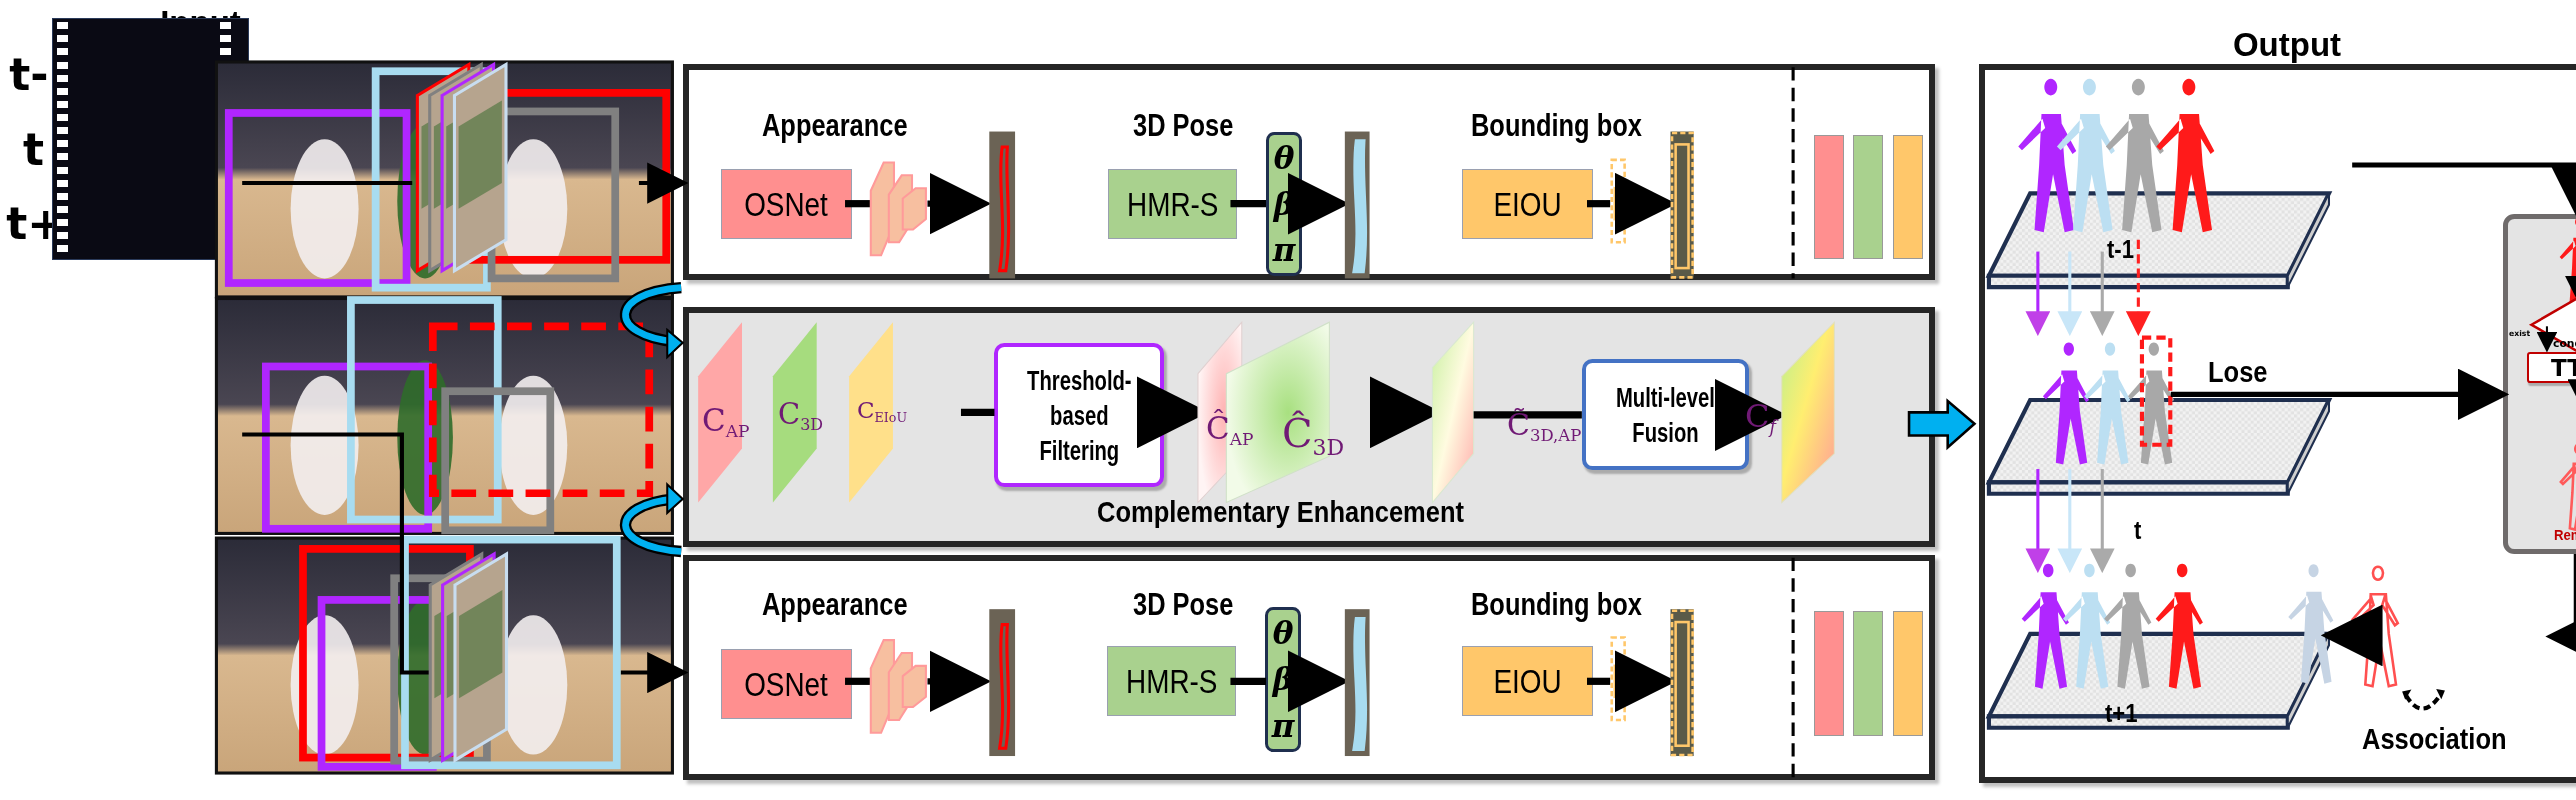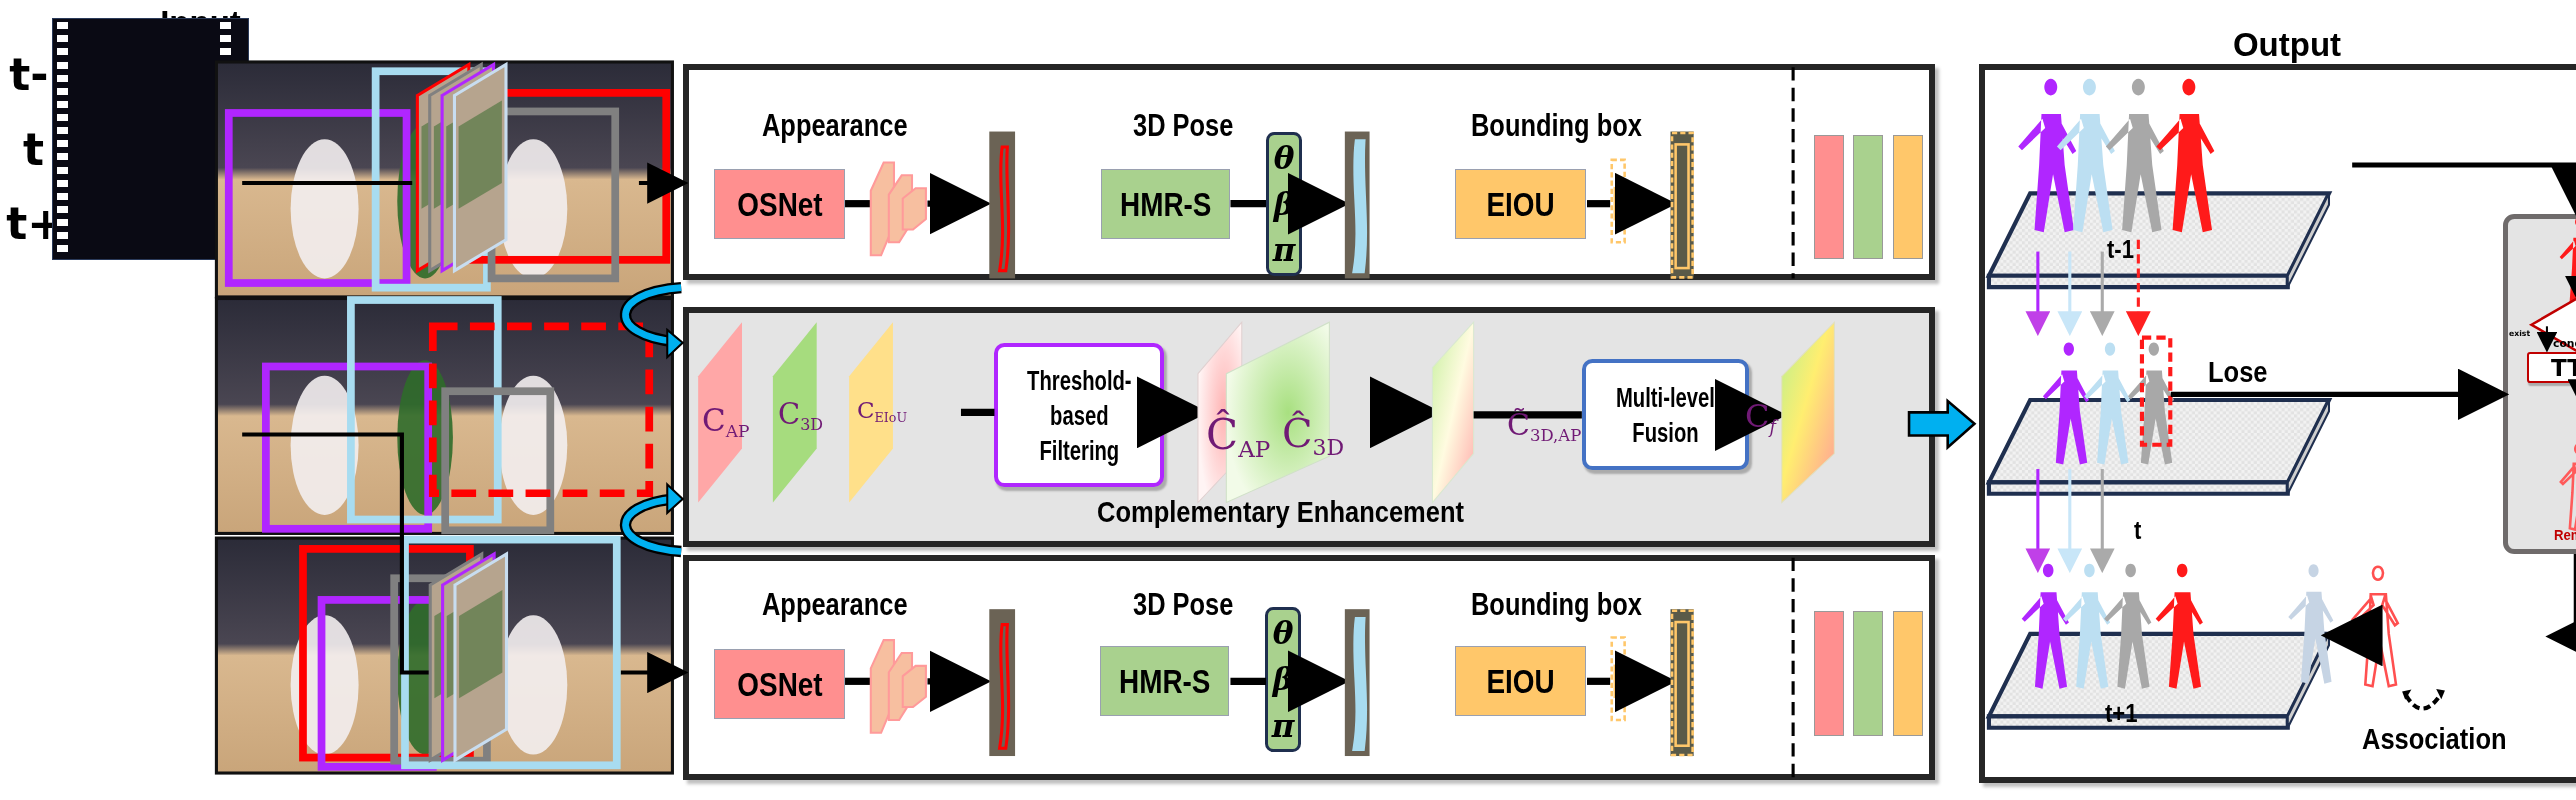--- a/index.html
+++ b/index.html
@@ -12,21 +12,21 @@
   .film { background:#0a0a14; border:1.5px solid #2a3a5a; }
   .hole { position:absolute; width:23px; height:13.4px; background:#fff; }
   
   .panel { position:absolute; box-sizing:border-box; border:6.2px solid #262626;
            box-shadow: 4.1px 4.1px 3.1px rgba(0,0,0,0.25); }
   .panel.white { background:#fff; }
   .panel.grey { background:#e4e4e4; }
   .module-title { position:absolute; font-weight:bold; font-size:31px; color:#000; white-space:nowrap;
                   transform:scaleX(0.82); transform-origin:left center; }
   .block { position:absolute; display:flex; align-items:center; justify-content:center;
-           font-weight:bold; font-size:34px; color:#000; box-sizing:border-box; border:1px solid #9aa0b0; }
+           font-weight:normal; font-size:34px; color:#000; box-sizing:border-box; border:1px solid #9aa0b0;margin-left:7px; }
   .block span { transform:scaleX(0.82); display:inline-block; }
   .param-bar { position:absolute; background:#a9d18e; border:3.1px solid #1f2f4f; border-radius:8.2px;
                box-sizing:border-box; display:flex; flex-direction:column; align-items:center; justify-content:space-around;
                font-family:"DejaVu Serif", serif; font-style:italic; font-weight:bold; font-size:31px; color:#000; }
   .feat-bar { position:absolute; width:30px; border:0.5px solid #999; box-sizing:border-box; }
   .math { font-family:"DejaVu Serif", serif; color:#701a75; position:absolute; white-space:nowrap; }
   .math sub { font-size:0.55em; vertical-align:-0.35em; }
   .proc-box { position:absolute; background:#fff; box-sizing:border-box; border-radius:10.3px;
               display:flex; align-items:center; justify-content:center; text-align:center;
               font-weight:bold; font-size:28px; line-height:1.25; color:#000; box-shadow:2.1px 3.1px 2.1px rgba(0,0,0,0.25); }
@@ -427,21 +427,21 @@
       <polygon points="4745,1340 4728,1337 4738,1357" fill="#000"></polygon>
     </g>
 </svg>
 
 <div class="math" style="left:702px; top:402px; font-size:31px;">
   <span>C</span><sub>AP</sub></div>
 <div class="math" style="left:778px; top:397px; font-size:29px;">
   <span>C</span><sub>3D</sub></div>
 <div class="math" style="left:857px; top:397px; font-size:23px;">
   <span>C</span><sub>EIoU</sub></div>
-<div class="math" style="left:1206px; top:410px; font-size:42px;">
+<div class="math" style="left:1206px; top:410px; font-size:31px;">
   <span>Ĉ</span><sub>AP</sub></div>
 <div class="math" style="left:1282px; top:410px; font-size:40px;">
   <span>Ĉ</span><sub>3D</sub></div>
 <div class="math" style="left:1507px; top:407px; font-size:30px;">
   <span>C̃</span><sub>3D,AP</sub></div>
 <div class="math" style="left:1744px; top:397px; font-size:32px; left:1745px;">
   <span>C</span><sub style="font-style:italic">f</sub></div>
 
 <div class="label-text" style="left:2107px; top:234px; font-size:26px; transform:scaleX(0.85); transform-origin:left center;">t-1</div>
 <div class="label-text" style="left:2134px; top:515px; font-size:26px; transform:scaleX(0.85); transform-origin:left center;">t</div>

